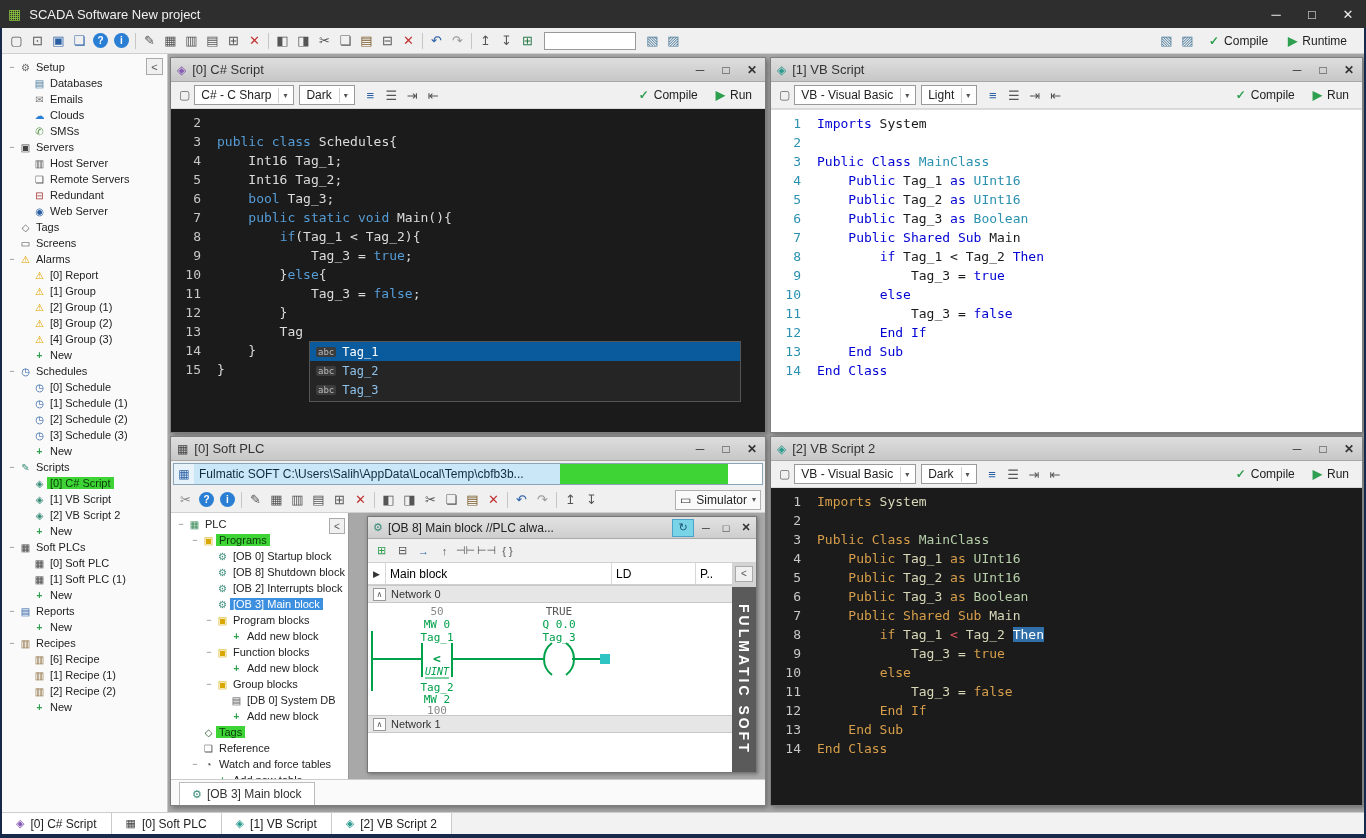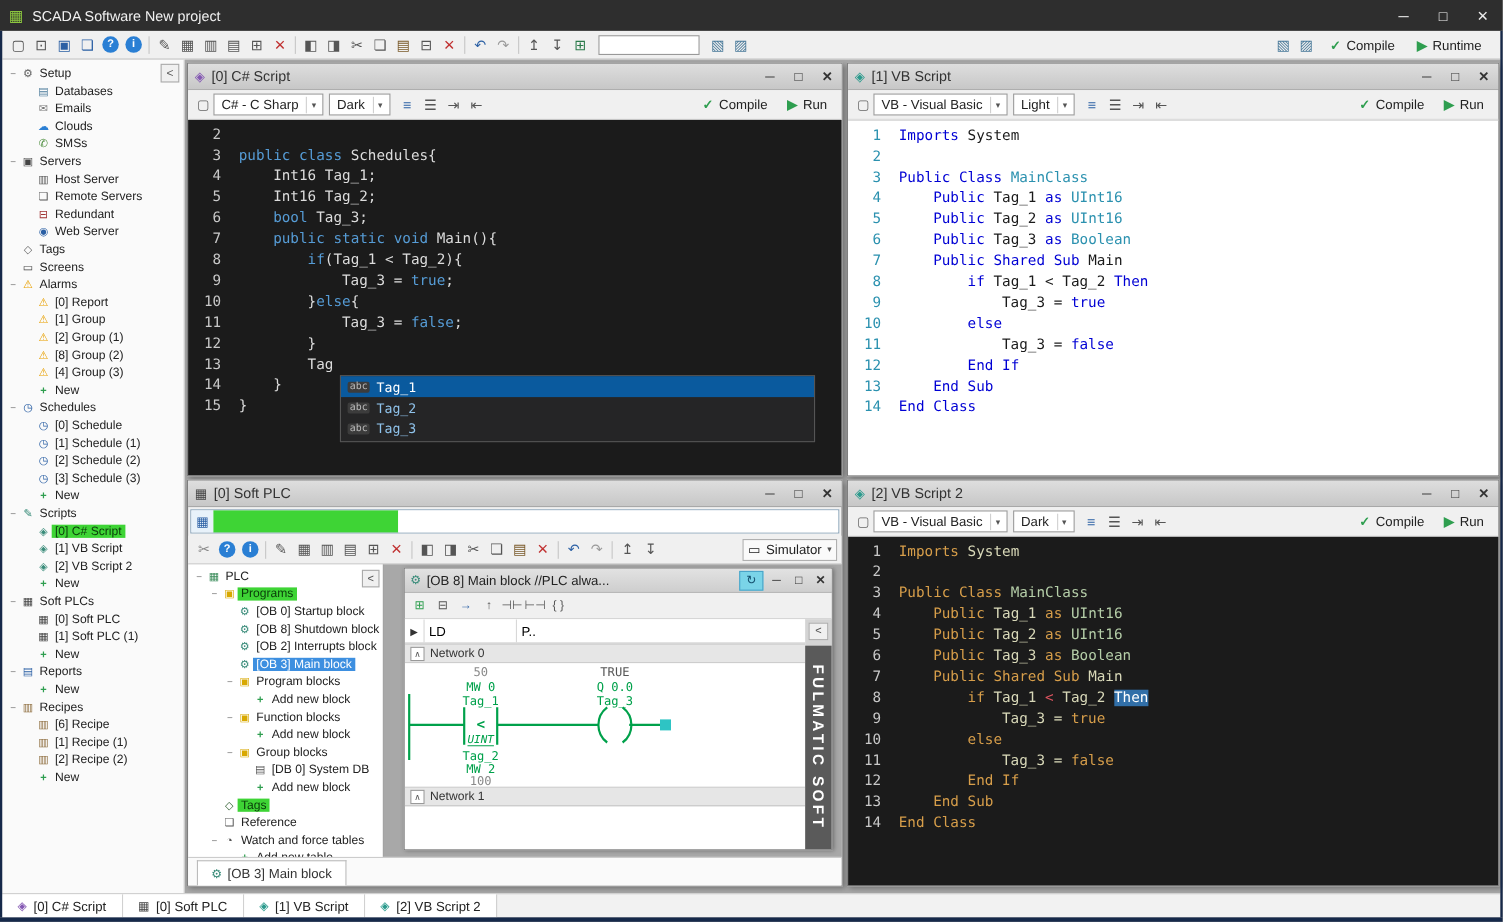--- a/index.html
+++ b/index.html
@@ -534,20 +534,21 @@
     <span class="wicon" style="color:#444">▦</span>
     <span class="wtitletext">[0] Soft PLC</span>
     <span class="wbtns">
       <span class="wbtn">─</span>
       <span class="wbtn">□</span>
       <span class="wbtn wclose">✕</span>
     </span>
   </div>
   <div class="fulrow">
     <span class="fulicon">▦</span>
+    <span class="fultext">Fulmatic  SOFT C:\Users\Salih\AppData\Local\Temp\cbfb3b...</span>
     <span class="fulprog"></span>
     <span class="fulrest"></span>
   </div>
   <div class="plctoolbar">
     <span id="plc-tbicons" class="iconrow">
         <span class="tbtn" style="color: rgb(136, 136, 136);">✂</span>
         <span class="tbtn rc">?</span>
         <span class="tbtn rc">i</span>
         <span class="tsep"></span>
         <span class="tbtn" style="color: rgb(85, 85, 85);">✎</span>
@@ -686,20 +687,21 @@
             <span class="tbtn" style="color: rgb(85, 85, 85);">↑</span>
             <span class="tbtn" style="color: rgb(85, 85, 85);">⊣⊢</span>
             <span class="tbtn" style="color: rgb(85, 85, 85);">⊢⊣</span>
             <span class="tbtn" style="color: rgb(85, 85, 85);">{ }</span>
           </span>
         </div>
       <div class="iwmain">
         <div class="iwtable">
           <div class="itr body">
             <span class="itc c0">▶</span>
+            <span class="itc c1">Main block</span>
             <span class="itc c2">LD</span>
             <span class="itc c3">P..</span>
           </div>
         </div>
         <div class="netbar">
           <span class="netexp">∧</span>
           <span>Network 0</span>
         </div>
         <div class="netcanvas">
           <svg width="366" height="112" viewBox="0 0 366 112">

